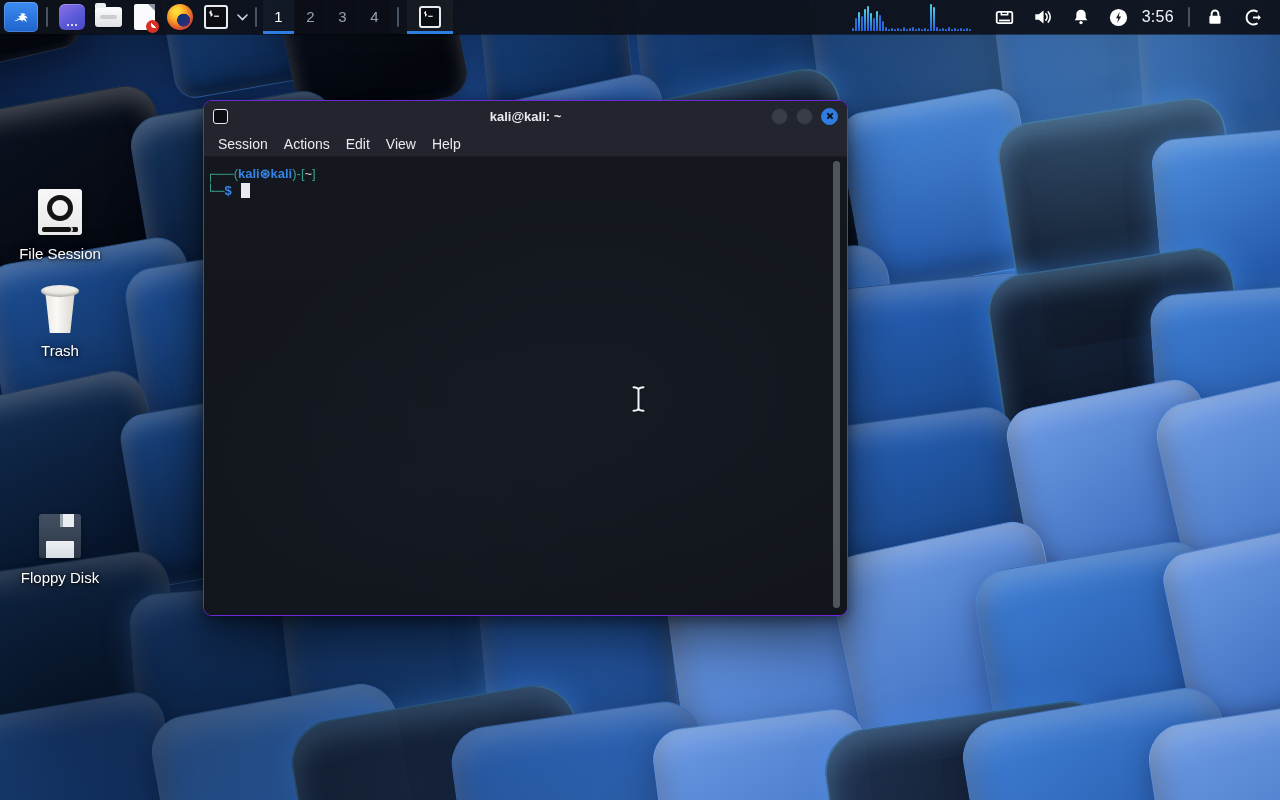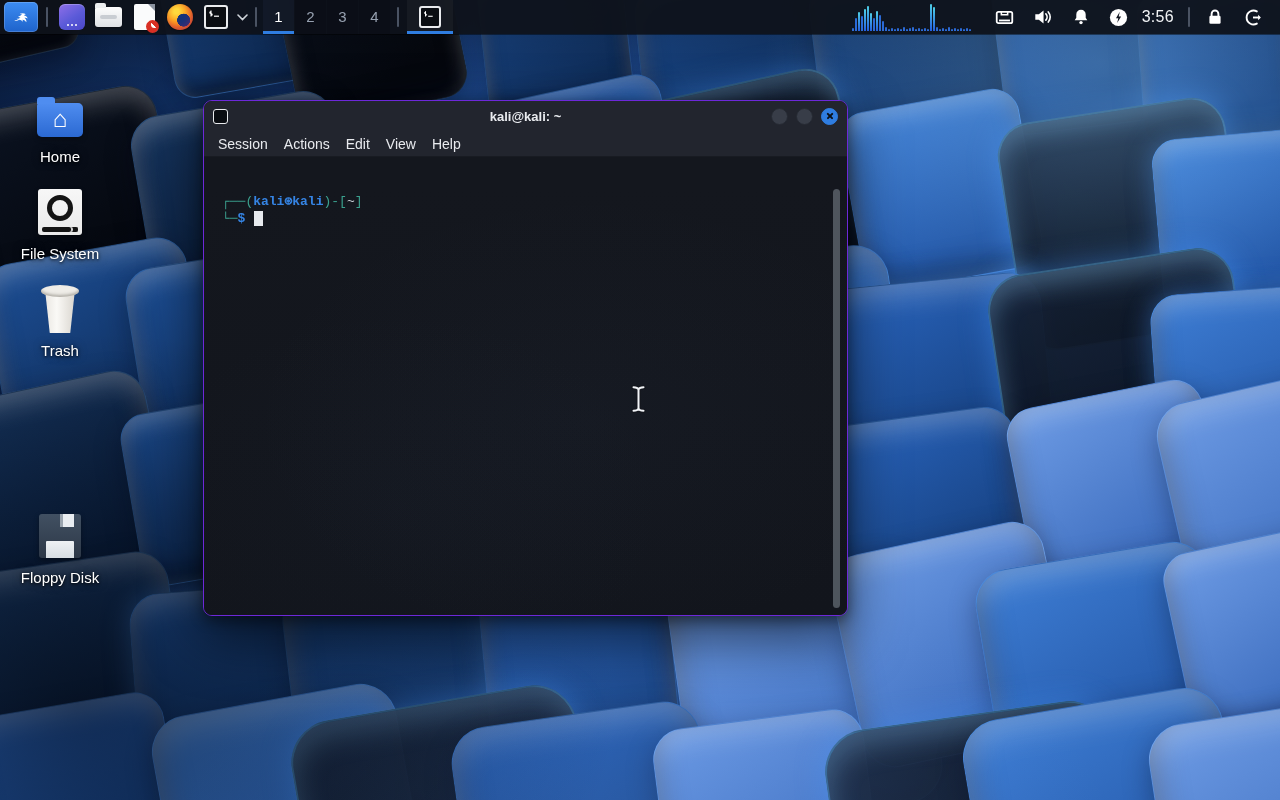--- a/index.html
+++ b/index.html
@@ -134,26 +134,26 @@
   .wbtn.close { background:var(--close-button,#2f7de1); border-color:#2f7de1; }
   .wbtn.close::before, .wbtn.close::after { content:""; position:absolute; left:3.5px; top:6.7px; width:8px; height:1.8px;
     background:#0c1118; border-radius:1px; }
   .wbtn.close::before { transform:rotate(45deg); }
   .wbtn.close::after { transform:rotate(-45deg); }
 
   .menubar { height:26px; background:var(--titlebar-bg,#22252e); display:flex; align-items:center;
     padding:0 6px; border-bottom:1px solid #181b22; }
   .menu-item { padding:2px 8px; font-size:14px; color:#e8eaee; }
 
-  .term-body { position:absolute; top:56px; left:0; right:0; bottom:0; padding:8px 18px;
-    font-family:Liberation Mono, monospace; font-size:13px; line-height:17px;
+  .term-body { position:absolute; top:56px; left:0; right:0; bottom:0; padding:8px 2px;
+    font-family:Liberation Sans, sans-serif; font-size:13px; line-height:17px;
     background:
       radial-gradient(480px 320px at 60% 55%, rgba(70,90,125,.06), transparent 70%),
       radial-gradient(380px 280px at 30% 75%, rgba(50,70,100,.05), transparent 70%),
-      linear-gradient(180deg,#14171e,#12151c); margin-top: 28px; }
+      linear-gradient(180deg,#14171e,#12151c); }
   .pc-green { color:var(--prompt-green,#3ba18f); }
   .pc-blue { color:var(--prompt-blue,#3584e4); font-weight:bold; }
   .pc-white { color:#ccd2da; }
   .term-cursor { display:inline-block; width:9px; height:15px; background:#e7eaee; vertical-align:text-bottom; margin-left:9px; }
   .term-scrollbar { position:absolute; top:4px; bottom:7px; right:7px; width:7px; border-radius:4px;
     background:#596069; opacity:.85; }
 
   
   #mouse { position:absolute; left:630px; top:384px; z-index:20; pointer-events:none; }
 </style>
@@ -208,31 +208,25 @@
       <div class="cube" style="left: 462.926px; top: 713.235px; width: 250.615px; height: 250.615px; border-radius: 37.5923px; transform: rotate(-8deg); background: linear-gradient(155deg, rgb(42, 102, 192) 0%, rgb(22, 64, 127) 75%); border: 1px solid rgba(140, 200, 255, 0.18); box-shadow: rgba(255, 255, 255, 0.26) 0px 12.5308px 30.0738px inset, rgba(0, 5, 20, 0.5) 0px -17.5431px 32.58px inset, rgba(0, 10, 30, 0.35) 0px 10px 28px;"></div>
       <div class="cube" style="left: 661.683px; top: 718.275px; width: 212.412px; height: 212.412px; border-radius: 31.8617px; transform: rotate(-7.3deg); background: linear-gradient(155deg, rgb(111, 157, 230) 0%, rgb(63, 111, 192) 75%); border: 1px solid rgba(140, 200, 255, 0.18); box-shadow: rgba(255, 255, 255, 0.26) 0px 10.6206px 25.4894px inset, rgba(0, 5, 20, 0.5) 0px -14.8688px 27.6135px inset, rgba(0, 10, 30, 0.35) 0px 10px 28px;"></div>
       <div class="cube" style="left: 837.758px; top: 714.195px; width: 288.765px; height: 288.765px; border-radius: 43.3148px; transform: rotate(-7.9deg); background: linear-gradient(160deg, rgba(22, 34, 54, 0.95), rgba(5, 9, 17, 0.95)); border: 2px solid rgba(100, 190, 255, 0.45); box-shadow: rgba(150, 210, 255, 0.3) 0px 14.4383px 28.8765px inset, rgba(70, 150, 255, 0.45) 0px 0px 30px;"></div>
       <div class="cube" style="left: 976.991px; top: 702.463px; width: 262.592px; height: 262.592px; border-radius: 39.3888px; transform: rotate(-9.6deg); background: linear-gradient(155deg, rgb(63, 127, 214) 0%, rgb(36, 88, 168) 75%); border: 1px solid rgba(140, 200, 255, 0.18); box-shadow: rgba(255, 255, 255, 0.26) 0px 13.1296px 31.511px inset, rgba(0, 5, 20, 0.5) 0px -18.3814px 34.1369px inset, rgba(0, 10, 30, 0.35) 0px 10px 28px;"></div>
       <div class="cube" style="left: 1160.83px; top: 708.735px; width: 247.495px; height: 247.495px; border-radius: 37.1242px; transform: rotate(-8.7deg); background: linear-gradient(155deg, rgb(111, 157, 230) 0%, rgb(63, 111, 192) 75%); border: 1px solid rgba(140, 200, 255, 0.18); box-shadow: rgba(255, 255, 255, 0.26) 0px 12.3747px 29.6994px inset, rgba(0, 5, 20, 0.5) 0px -17.3246px 32.1743px inset, rgba(0, 10, 30, 0.35) 0px 10px 28px;"></div>
     </div>
   <div class="wp-shade"></div>
 </div>
 
 <div id="desk">
-    <div class="desk-item" style="top: 55px;">
-      <div class="dicon">
-        <div class="home-folder-icon"></div>
-      </div>
-      <div class="dlabel">Home</div>
-    </div>
     <div class="desk-item" style="top: 152px;">
       <div class="dicon">
         <div class="drive-icon"></div>
       </div>
-      <div class="dlabel">File System</div>
+      <div class="dlabel">File Session</div>
     </div>
     <div class="desk-item" style="top: 249px;">
       <div class="dicon">
         <div class="trash-icon"></div>
       </div>
       <div class="dlabel">Trash</div>
     </div>
     <div class="desk-item" style="top: 476px;">
       <div class="dicon">
         <div class="floppy-icon"></div>

